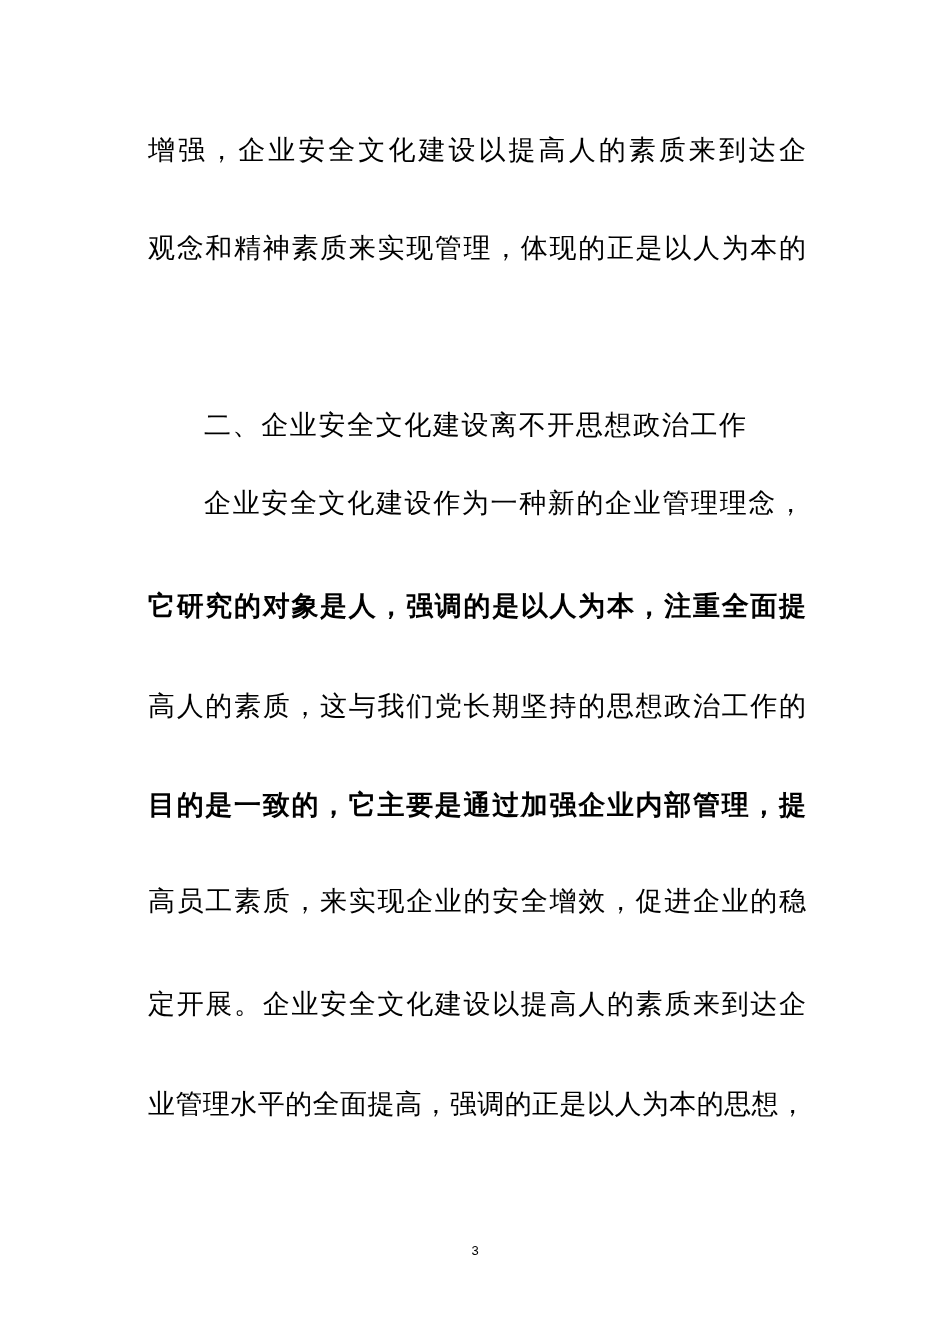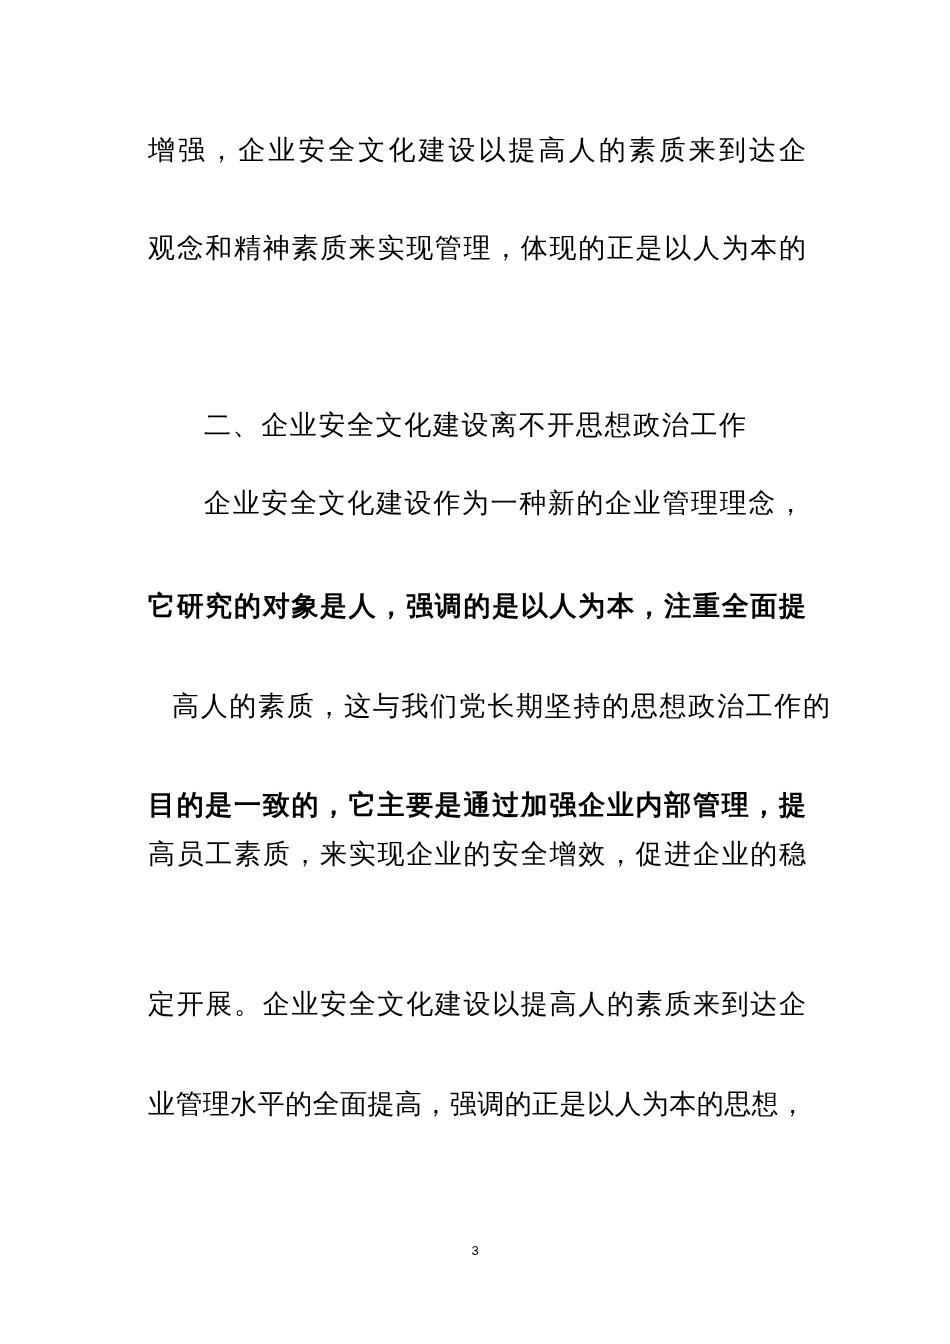--- a/index.html
+++ b/index.html
@@ -16,20 +16,20 @@
 </style>
 </head>
 <body>
 
 <div class="page">
   <div class="line" style="top:133px;">增强，企业安全文化建设以提高人的素质来到达企</div>
   <div class="line" style="top:225px;margin-top:6px;">观念和精神素质来实现管理，体现的正是以人为本的</div>
   <div class="line heading" style="top:408px;">二、企业安全文化建设离不开思想政治工作</div>
   <div class="line indent" style="top:486px;">企业安全文化建设作为一种新的企业管理理念，</div>
   <div class="line" style="top:589px;font-weight:bold;">它研究的对象是人，强调的是以人为本，注重全面提</div>
-  <div class="line" style="top:689px;margin-left:24px;">高人的素质，这与我们党长期坚持的思想政治工作的</div>
+  <div class="line" style="top:689px;">高人的素质，这与我们党长期坚持的思想政治工作的</div>
   <div class="line" style="top:788px;font-weight:bold;">目的是一致的，它主要是通过加强企业内部管理，提</div>
-  <div class="line" style="top:837px;">高员工素质，来实现企业的安全增效，促进企业的稳</div>
+  <div class="line" style="top:884px;">高员工素质，来实现企业的安全增效，促进企业的稳</div>
   <div class="line" style="top:987px;">定开展。企业安全文化建设以提高人的素质来到达企</div>
   <div class="line" style="top:1087px;">业管理水平的全面提高，强调的正是以人为本的思想，</div>
 
   <div class="pagenum">3</div>
 </div>
 
 </body></html>

